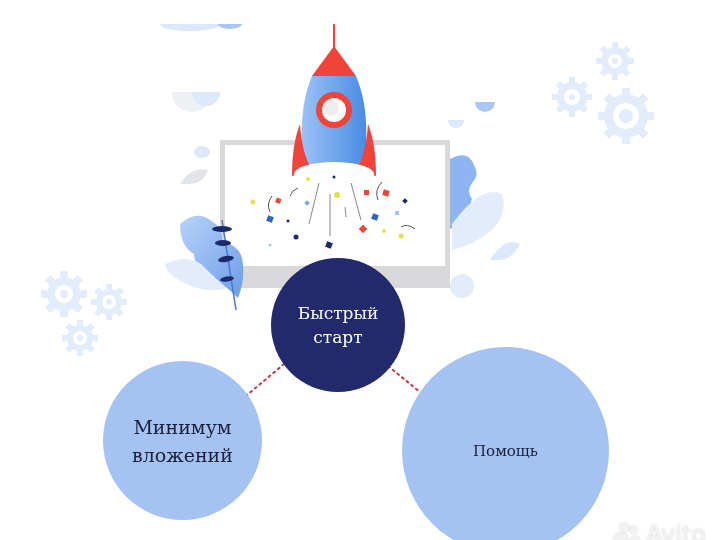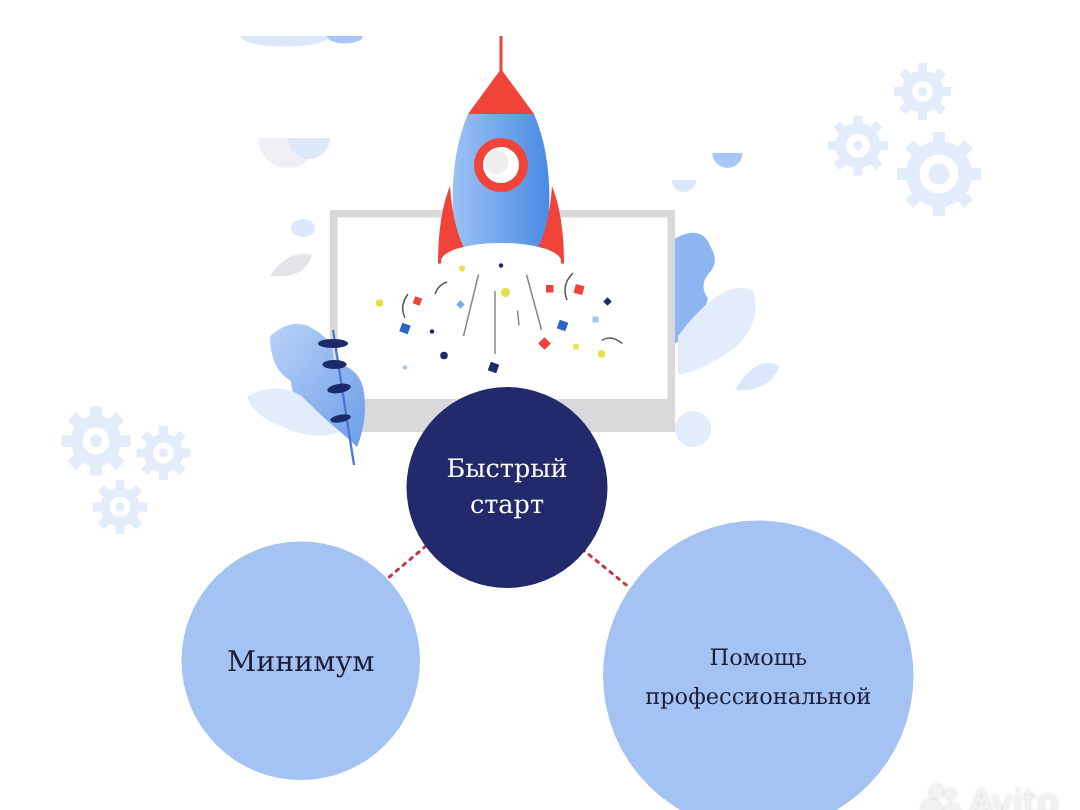--- a/index.html
+++ b/index.html
@@ -1,21 +1,21 @@
 <!DOCTYPE html>
 <html><head>
 <meta charset="utf-8">
 <style>
   html, body { margin:0; padding:0; }
   body { width:720px; height:540px; background:#ffffff; overflow:hidden; position:relative; font-family:"DejaVu Serif", serif; }
   .stage { position:absolute; left:0; top:0; width:720px; height:540px;margin-top:24px; }
   svg.bg { position:absolute; left:0; top:0; }
   .circle { position:absolute; border-radius:50%; display:flex; flex-direction:column; align-items:center; justify-content:center; text-align:center; }
   .circle-center { left:271px; top:234px; width:134px; height:134px; background:#222a6b; color:#ffffff; font-size:17px; line-height:24px; }
-  .circle-left { left:121px; top:337px; width:159px; height:159px; background:#a4c3f3; color:#1b1f3a; font-size:19px; line-height:28px; }
+  .circle-left { left:103px; top:337px; width:159px; height:159px; background:#a4c3f3; color:#1b1f3a; font-size:19px; line-height:28px; }
   .circle-right { left:402px; top:323px; width:207px; height:207px; background:#a4c3f3; color:#1b1f3a; font-size:15px; line-height:26px; }
   .circle span { display:block; font-family:"DejaVu Serif", serif; }
   .watermark { position:absolute; left:614px; top:497px; display:flex; align-items:center; gap:4px; color:#f2f2f2; font-family:"DejaVu Sans", sans-serif; font-size:24px; font-weight:normal; text-shadow:0 0 3px rgba(0,0,0,0.18); }
   .wm-dots { position:relative; width:28px; height:24px; }
   .wm-dots i { position:absolute; background:#f2f2f2; border-radius:50%; box-shadow:0 0 3px rgba(0,0,0,0.18); }
 </style>
 </head>
 <body>
 
 <div class="stage">
@@ -202,25 +202,25 @@
     </g>
   </svg>
 
   <div class="circle circle-center">
     <span>Быстрый</span>
     <span>старт</span>
   </div>
 
   <div class="circle circle-left">
     <span>Минимум</span>
+    <span>вложений</span>
   </div>
 
   <div class="circle circle-right">
     <span>Помощь</span>
-    <span>профессиональной</span>
   </div>
 
   <div class="watermark">
     <div class="wm-dots">
       <i style="left:0;top:10px;width:14px;height:14px;"></i>
       <i style="left:6px;top:0;width:9px;height:9px;"></i>
       <i style="left:16px;top:3px;width:7px;height:7px;"></i>
       <i style="left:16px;top:13px;width:10px;height:10px;"></i>
     </div>
     <span>Avito</span>

